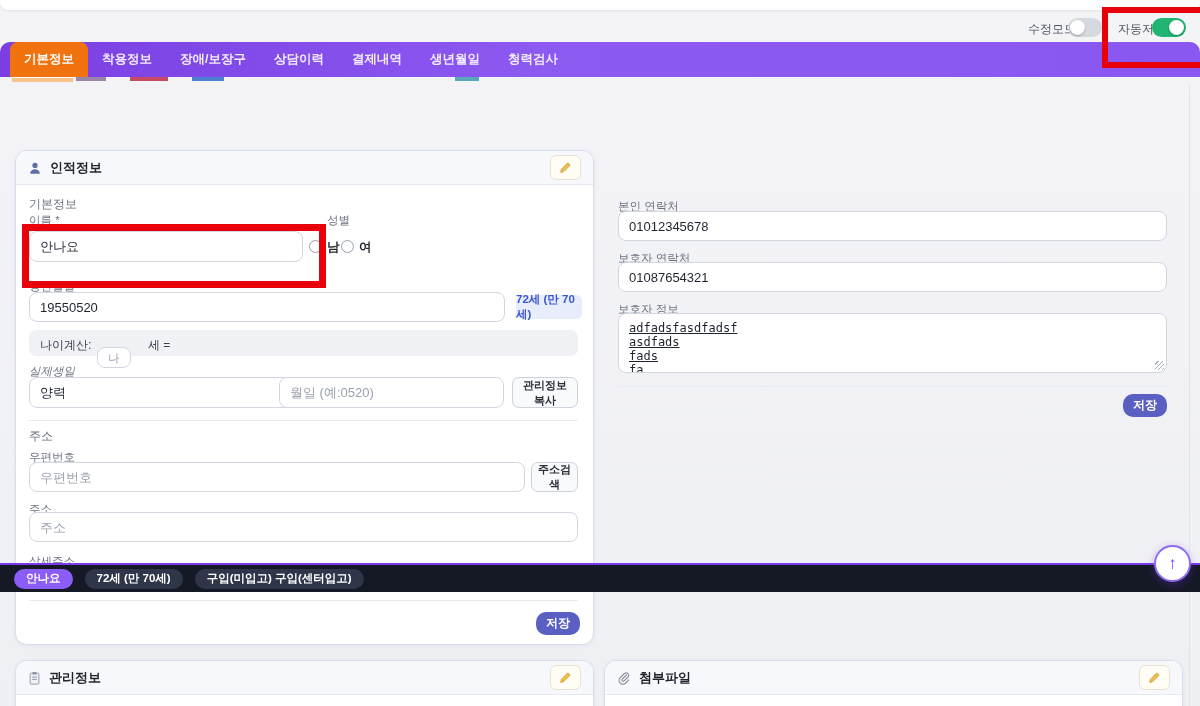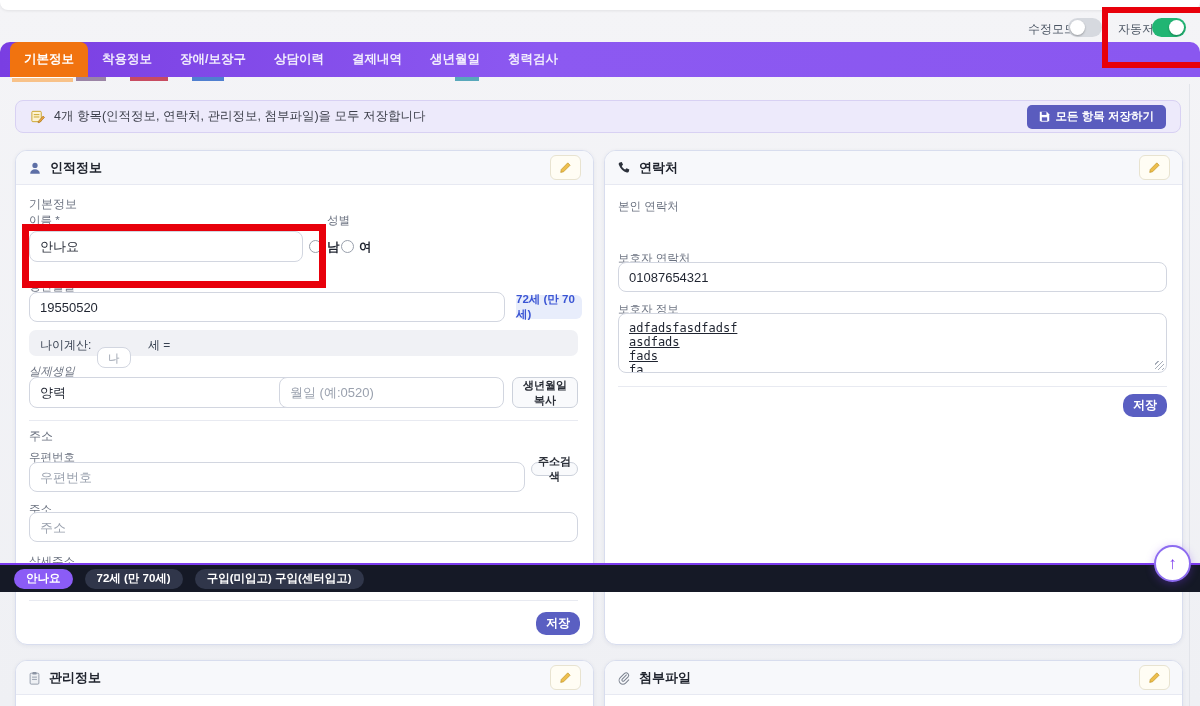--- a/index.html
+++ b/index.html
@@ -101,37 +101,20 @@
     <div class="tab">결제내역</div>
     <div class="tab">생년월일</div>
     <div class="tab">청력검사</div>
   </div>
   <div class="tabstrip" style="left:12px;width:61px;background:#f8c289;border-top:1.5px solid #fff;"></div>
   <div class="tabstrip" style="left:76px;width:30px;background:#9b84a6;"></div>
   <div class="tabstrip" style="left:130px;width:38px;background:#c84b61;"></div>
   <div class="tabstrip" style="left:192px;width:32px;background:#4f7fd0;"></div>
   <div class="tabstrip" style="left:455px;width:24px;background:#58a8bb;"></div>
 
-  <div class="banner">
-    <svg width="15" height="15" viewBox="0 0 16 16">
-      <rect x="2" y="2.5" width="10" height="11" rx="1" fill="#fdf3d2" stroke="#c9a227" stroke-width="1"></rect>
-      <line x1="4" y1="6" x2="10" y2="6" stroke="#c9a227" stroke-width="1"></line>
-      <line x1="4" y1="8.5" x2="10" y2="8.5" stroke="#c9a227" stroke-width="1"></line>
-      <path d="M9 13 L14 7.5 L15.5 9 L10.5 14.2 L8.6 14.6 Z" fill="#e9a23b" stroke="#a8741f" stroke-width=".7"></path>
-    </svg>
-    <span class="banner-text">4개 항목(인적정보, 연락처, 관리정보, 첨부파일)을 모두 저장합니다</span>
-    <button class="banner-btn">
-      <svg width="11" height="11" viewBox="0 0 14 14">
-        <path d="M1 1 h9 l3 3 v9 h-12 z" fill="#ffffff"></path>
-        <rect x="3.5" y="1" width="6" height="4" fill="#5a5cbe"></rect>
-        <rect x="3" y="7.5" width="8" height="5.5" fill="#5a5cbe" stroke="#fff" stroke-width="1"></rect>
-      </svg>
-      <span>모든 항목 저장하기</span>
-    </button>
-  </div>
 
   <div class="card" style="left:15px;top:150px;width:577px;height:493px;">
     <div class="card-head">
       <svg width="14" height="14" viewBox="0 0 16 16">
         <circle cx="8" cy="5" r="3" fill="#5d6fa6"></circle>
           <path d="M2.5 14.5 c0-3.2 2.5-5 5.5-5 s5.5 1.8 5.5 5 z" fill="#5d6fa6"></path>
       </svg>
       <span class="card-title">인적정보</span>
       <span class="edit-btn">
         <svg width="13" height="13" viewBox="0 0 16 16">
@@ -160,48 +143,36 @@
   <div class="lbl" style="left:148px;top:337px;color:#374151;font-size:12px;z-index:3;">세 =</div>
 
   <div class="lbl" style="left:29px;top:364px;z-index:2;font-style:italic;">실제생일</div>
   <div class="selectbox" style="left:29px;top:377px;width:284px;height:31px;z-index:2;">
     <span>양력</span>
     <svg style="margin-left:auto;" width="11" height="11" viewBox="0 0 12 12">
       <polyline points="2,4 6,8 10,4" fill="none" stroke="#374151" stroke-width="1.6" stroke-linecap="round" stroke-linejoin="round"></polyline>
     </svg>
   </div>
   <input class="inp" style="left: 279px; top: 377px; width: 225px; height: 31px; z-index: 2;" placeholder="월일 (예:0520)">
-  <button class="btn-light" style="left:512px;top:377px;width:66px;height:31px;z-index:2;">생년월일 복사</button>
+  <button class="btn-light" style="left:512px;top:377px;width:66px;height:31px;z-index:2;">관리정보 복사</button>
 
   <div class="divider" style="left:29px;top:420px;width:549px;z-index:2;"></div>
   <div class="sect" style="left:29px;top:428px;z-index:2;">주소</div>
   <div class="lbl" style="left:29px;top:450px;z-index:2;">우편번호</div>
   <input class="inp" style="left: 29px; top: 462px; width: 496px; height: 30px; z-index: 2;" placeholder="우편번호">
-  <button class="btn-light" style="left:531px;top:462px;width:47px;height:14px;z-index:2;">주소검색</button>
+  <button class="btn-light" style="left:531px;top:462px;width:47px;height:30px;z-index:2;">주소검색</button>
   <div class="lbl" style="left:29px;top:502px;z-index:2;">주소</div>
   <input class="inp" style="left: 29px; top: 512px; width: 549px; height: 30px; z-index: 2;" placeholder="주소">
   <div class="lbl" style="left:29px;top:554px;z-index:2;">상세주소</div>
 
   <div class="divider" style="left:29px;top:600px;width:549px;z-index:2;"></div>
   <button class="btn-save" style="left:536px;top:612px;width:44px;height:23px;z-index:2;">저장</button>
 
-  <div class="card" style="left:604px;top:150px;width:577px;height:493px;">
-    <div class="card-head">
-      <svg width="14" height="14" viewBox="0 0 16 16">
-        <path d="M3.2 1.6 l2.3 -0.6 1.4 3.2 -1.5 1.5 c0.8 1.9 2.1 3.2 4 4 l1.5 -1.5 3.2 1.4 -0.6 2.3 c-0.3 1 -1.3 1.5 -2.3 1.2 C7 12 3.9 9 2 4 1.7 2.9 2.2 1.9 3.2 1.6 z" fill="#2c313b"></path>
-      </svg>
-      <span class="card-title">연락처</span>
-      <span class="edit-btn">
-        <svg width="13" height="13" viewBox="0 0 16 16">
-          <path d="M10.8 2.3 l2.9 2.9 -8.1 8.1 -3.5 .7 .7 -3.6 z" fill="#eebf4d" stroke="#bb8f22" stroke-width=".8"></path>
-        </svg>
-      </span>
-    </div>
-  </div>
   <div class="lbl" style="left:618px;top:199px;z-index:2;">본인 연락처</div>
+  <input class="inp" style="left: 618px; top: 211px; width: 549px; height: 30px; z-index: 2;" value="01012345678">
   <div class="lbl" style="left:618px;top:251px;z-index:2;">보호자 연락처</div>
   <input class="inp" style="left: 618px; top: 262px; width: 549px; height: 30px; z-index: 2;" value="01087654321">
   <div class="lbl" style="left:618px;top:302px;z-index:2;">보호자 정보</div>
   <textarea class="ta" style="left: 618px; top: 313px; width: 549px; height: 60px; z-index: 2; text-decoration: underline;">adfadsfasdfadsf
 asdfads
 fads
 fa</textarea>
   <div class="resize-grip" style="left:1155px;top:361px;z-index:3;"></div>
   <div class="divider" style="left:618px;top:386px;width:549px;z-index:2;"></div>
   <button class="btn-save" style="left:1123px;top:394px;width:44px;height:23px;z-index:2;">저장</button>

